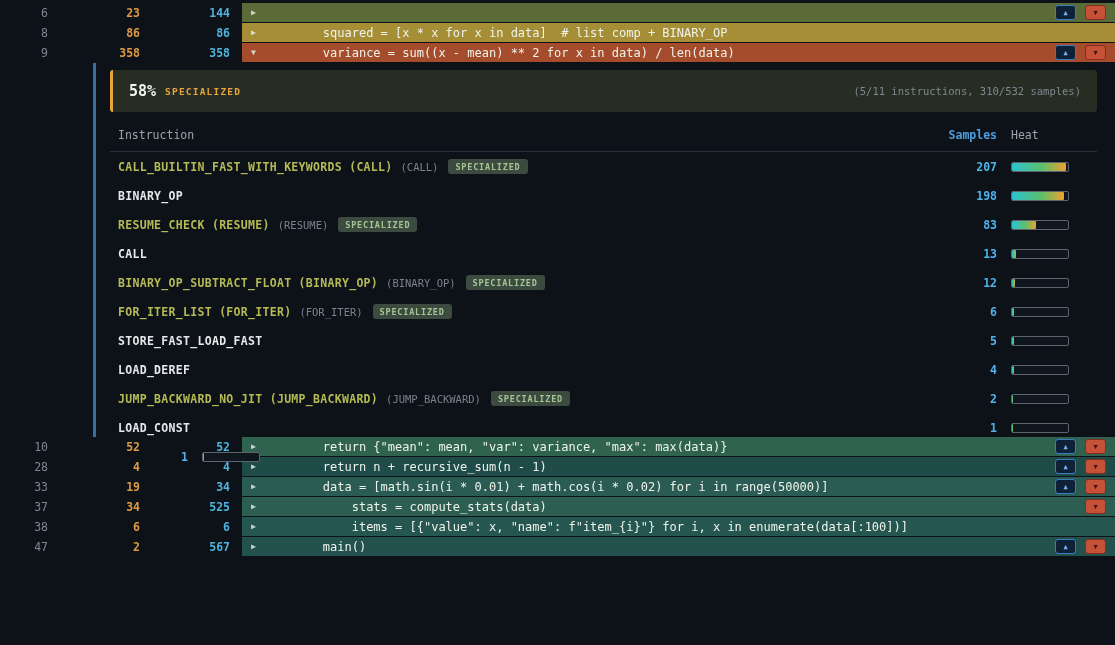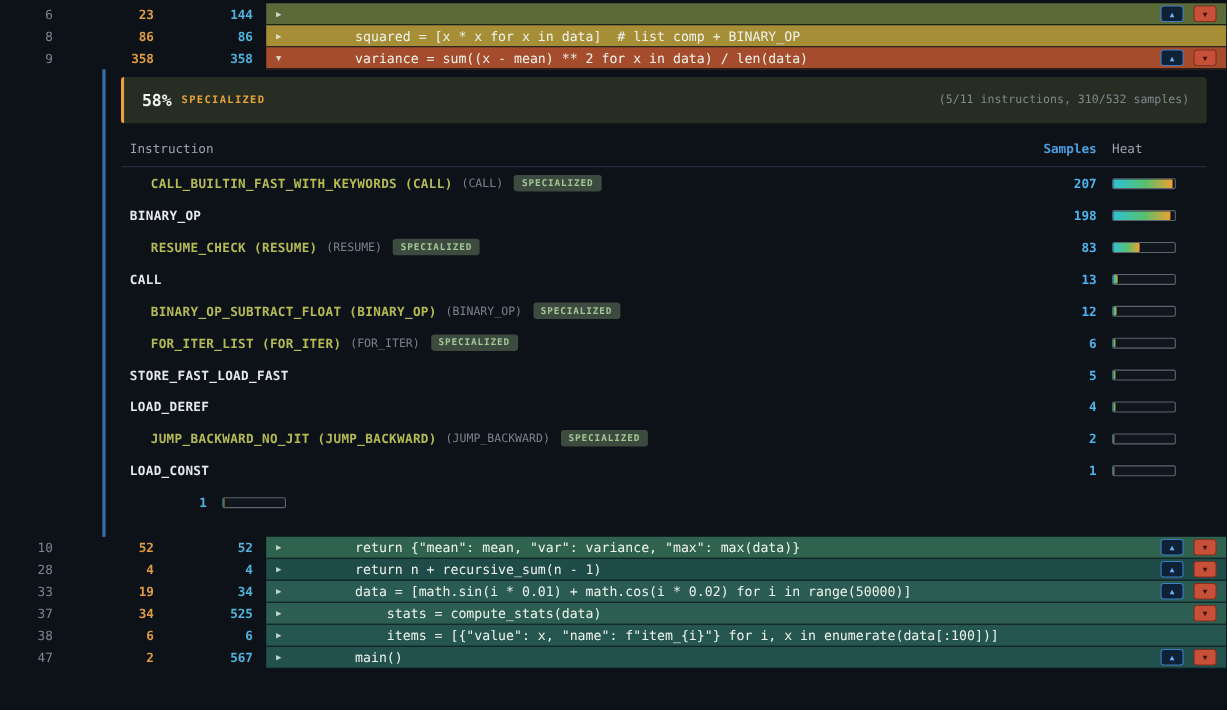--- a/index.html
+++ b/index.html
@@ -24,36 +24,36 @@
   .c-code  { flex: 1; margin-left: 5px; display: flex; align-items: center;
              border-bottom: 1px solid #0d1219; color: #eff3ec; cursor: pointer; }
   .caret { flex: 0 0 14px; margin-left: 9px; font-size: 8px; color: rgba(230,244,238,0.8); }
   .codeline { margin: 0; font-family: inherit; font-size: 12px; white-space: pre; }
   .btns { margin-left: auto; display: flex; gap: 9px; padding-right: 9px; }
   .btn { width: 21px; height: 15px; border-radius: 3px; display: flex; align-items: center;
          justify-content: center; font-size: 7px; cursor: pointer; }
   .btn.up   { background: #0f2137; border: 1px solid #3c7cc2; color: #74b4f4; }
   .btn.down { background: #c75038; border: 1px solid #872d1d; color: #3c130a; }
   
-  .panel-region { position: relative; height: 425px; padding: 7px 18px 0 110px; }
+  .panel-region { position: relative; height: 374px; padding: 7px 18px 0 110px; }
   .vline { position: absolute; left: 93px; top: 0; bottom: 0; width: 3px; background: #3a6da6; }
   .spec-hdr { height: 42px; display: flex; align-items: center; background: #272d22;
               border-left: 3px solid #e8a33d; border-radius: 3px; padding: 0 16px; margin-bottom: 7px; }
   .pct { font-size: 15px; font-weight: bold; color: #f2f4f0; margin-right: 9px; }
   .spec-label { font-size: 9.5px; letter-spacing: 1.2px; color: #e8a33d; font-weight: bold; }
   .summary { margin-left: auto; font-size: 10.5px; color: #7e8992; }
   .ithead { display: flex; align-items: center; height: 33px; border-bottom: 1px solid #27313e;
             font-size: 11.5px; color: #9aa4ad; padding-left: 8px; padding-right: 28px; justify-content: flex-end; }
   .th-instr { flex: 1; }
   .th-samples { flex: 0 0 70px; text-align: right; color: #4d9fe2; font-weight: bold; }
   .th-heat { flex: 0 0 58px; margin-left: 14px; }
   .irow { display: flex; align-items: center; height: 29px; padding-left: 8px; padding-right: 28px; font-size: 11.5px; }
   .i-left { flex: 1; display: flex; align-items: center; min-width: 0; }
   .i-name { font-weight: bold; color: #e6e9ea; letter-spacing: 0.3px; }
-  .i-name.spec { color: #b6ba54; margin-left: 19px; }
+  .i-name.spec { color: #b6ba54; }
   .i-base { margin-left: 8px; font-size: 10.5px; color: #78828b; }
   .i-badge { margin-left: 10px; background: #3d4a40; color: #a3c693; font-size: 8.5px; font-weight: bold;
              letter-spacing: 0.8px; padding: 2.5px 7px; border-radius: 3px; white-space: nowrap; }
   .i-samples { flex: 0 0 70px; text-align: right; color: #4db4ec; font-weight: bold; }
   .i-bar { flex: 0 0 58px; margin-left: 14px; height: 10px; border: 1px solid #5c656d;
            border-radius: 2px; background: #10161d; overflow: hidden; }
   .i-fill { height: 100%; background: linear-gradient(90deg, #2cc2d4 0%, #59c06c 55%, #f0a030 100%);
             border-radius: 1px; }
 </style>
 </head>

